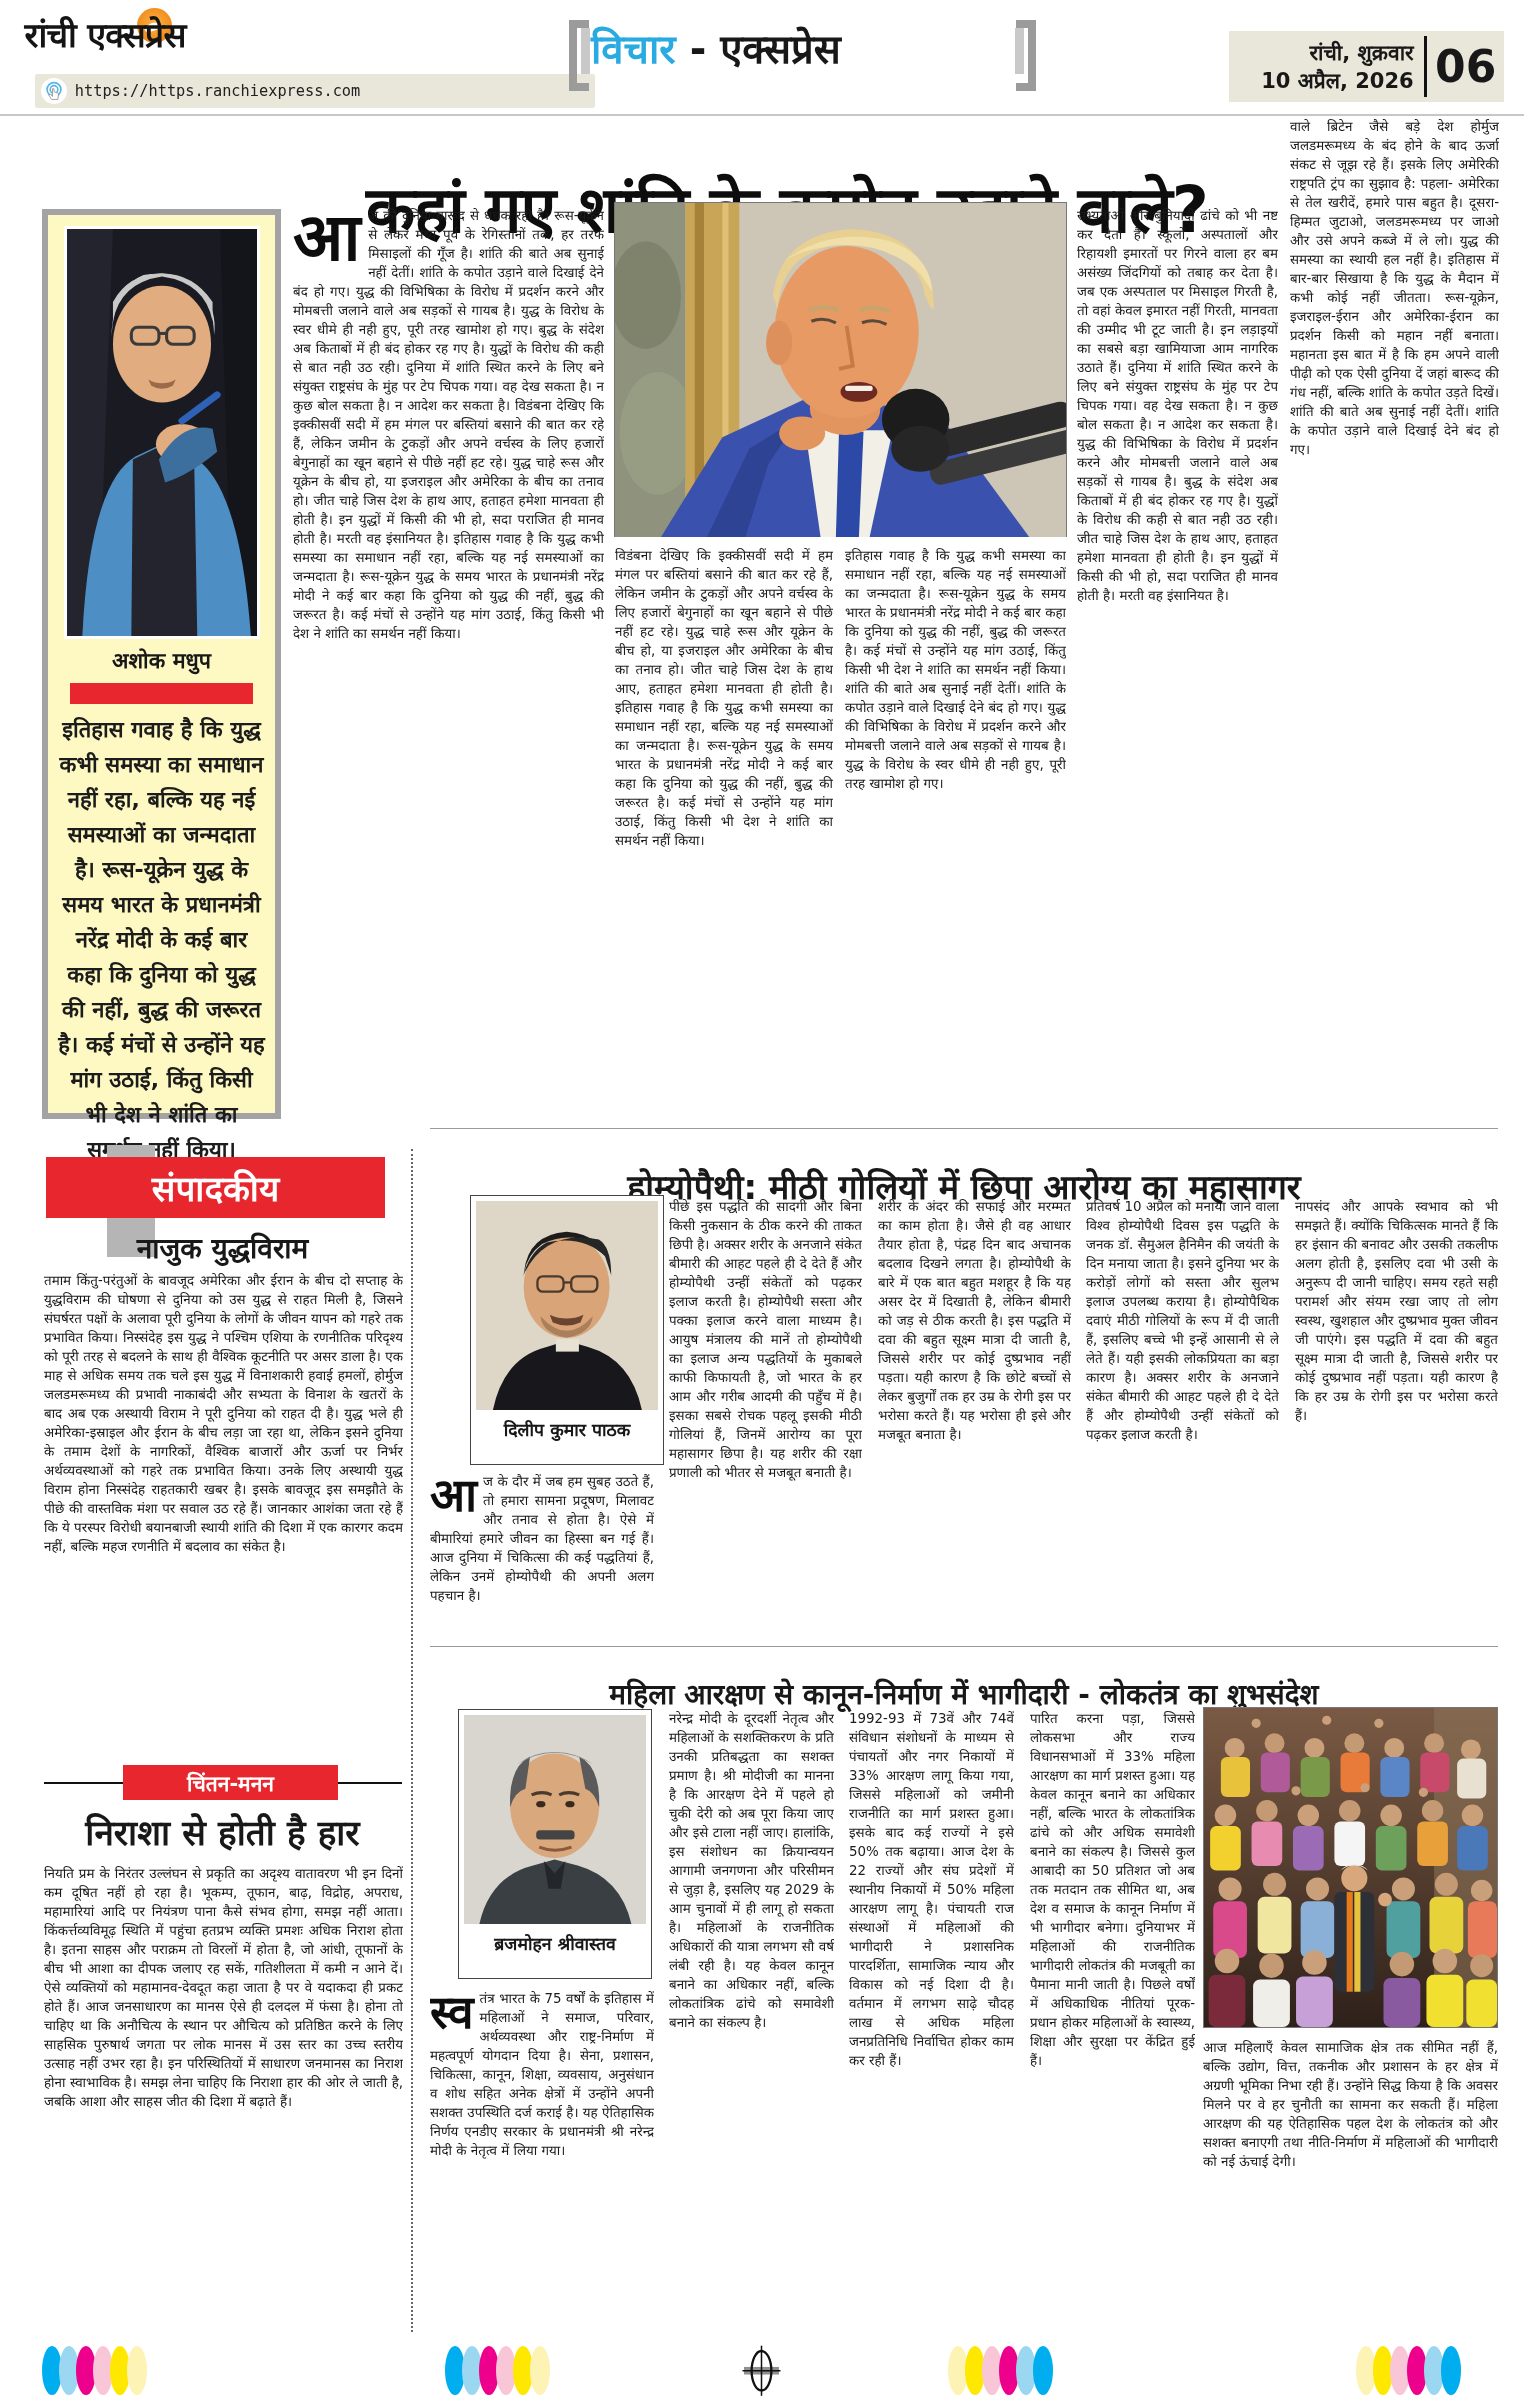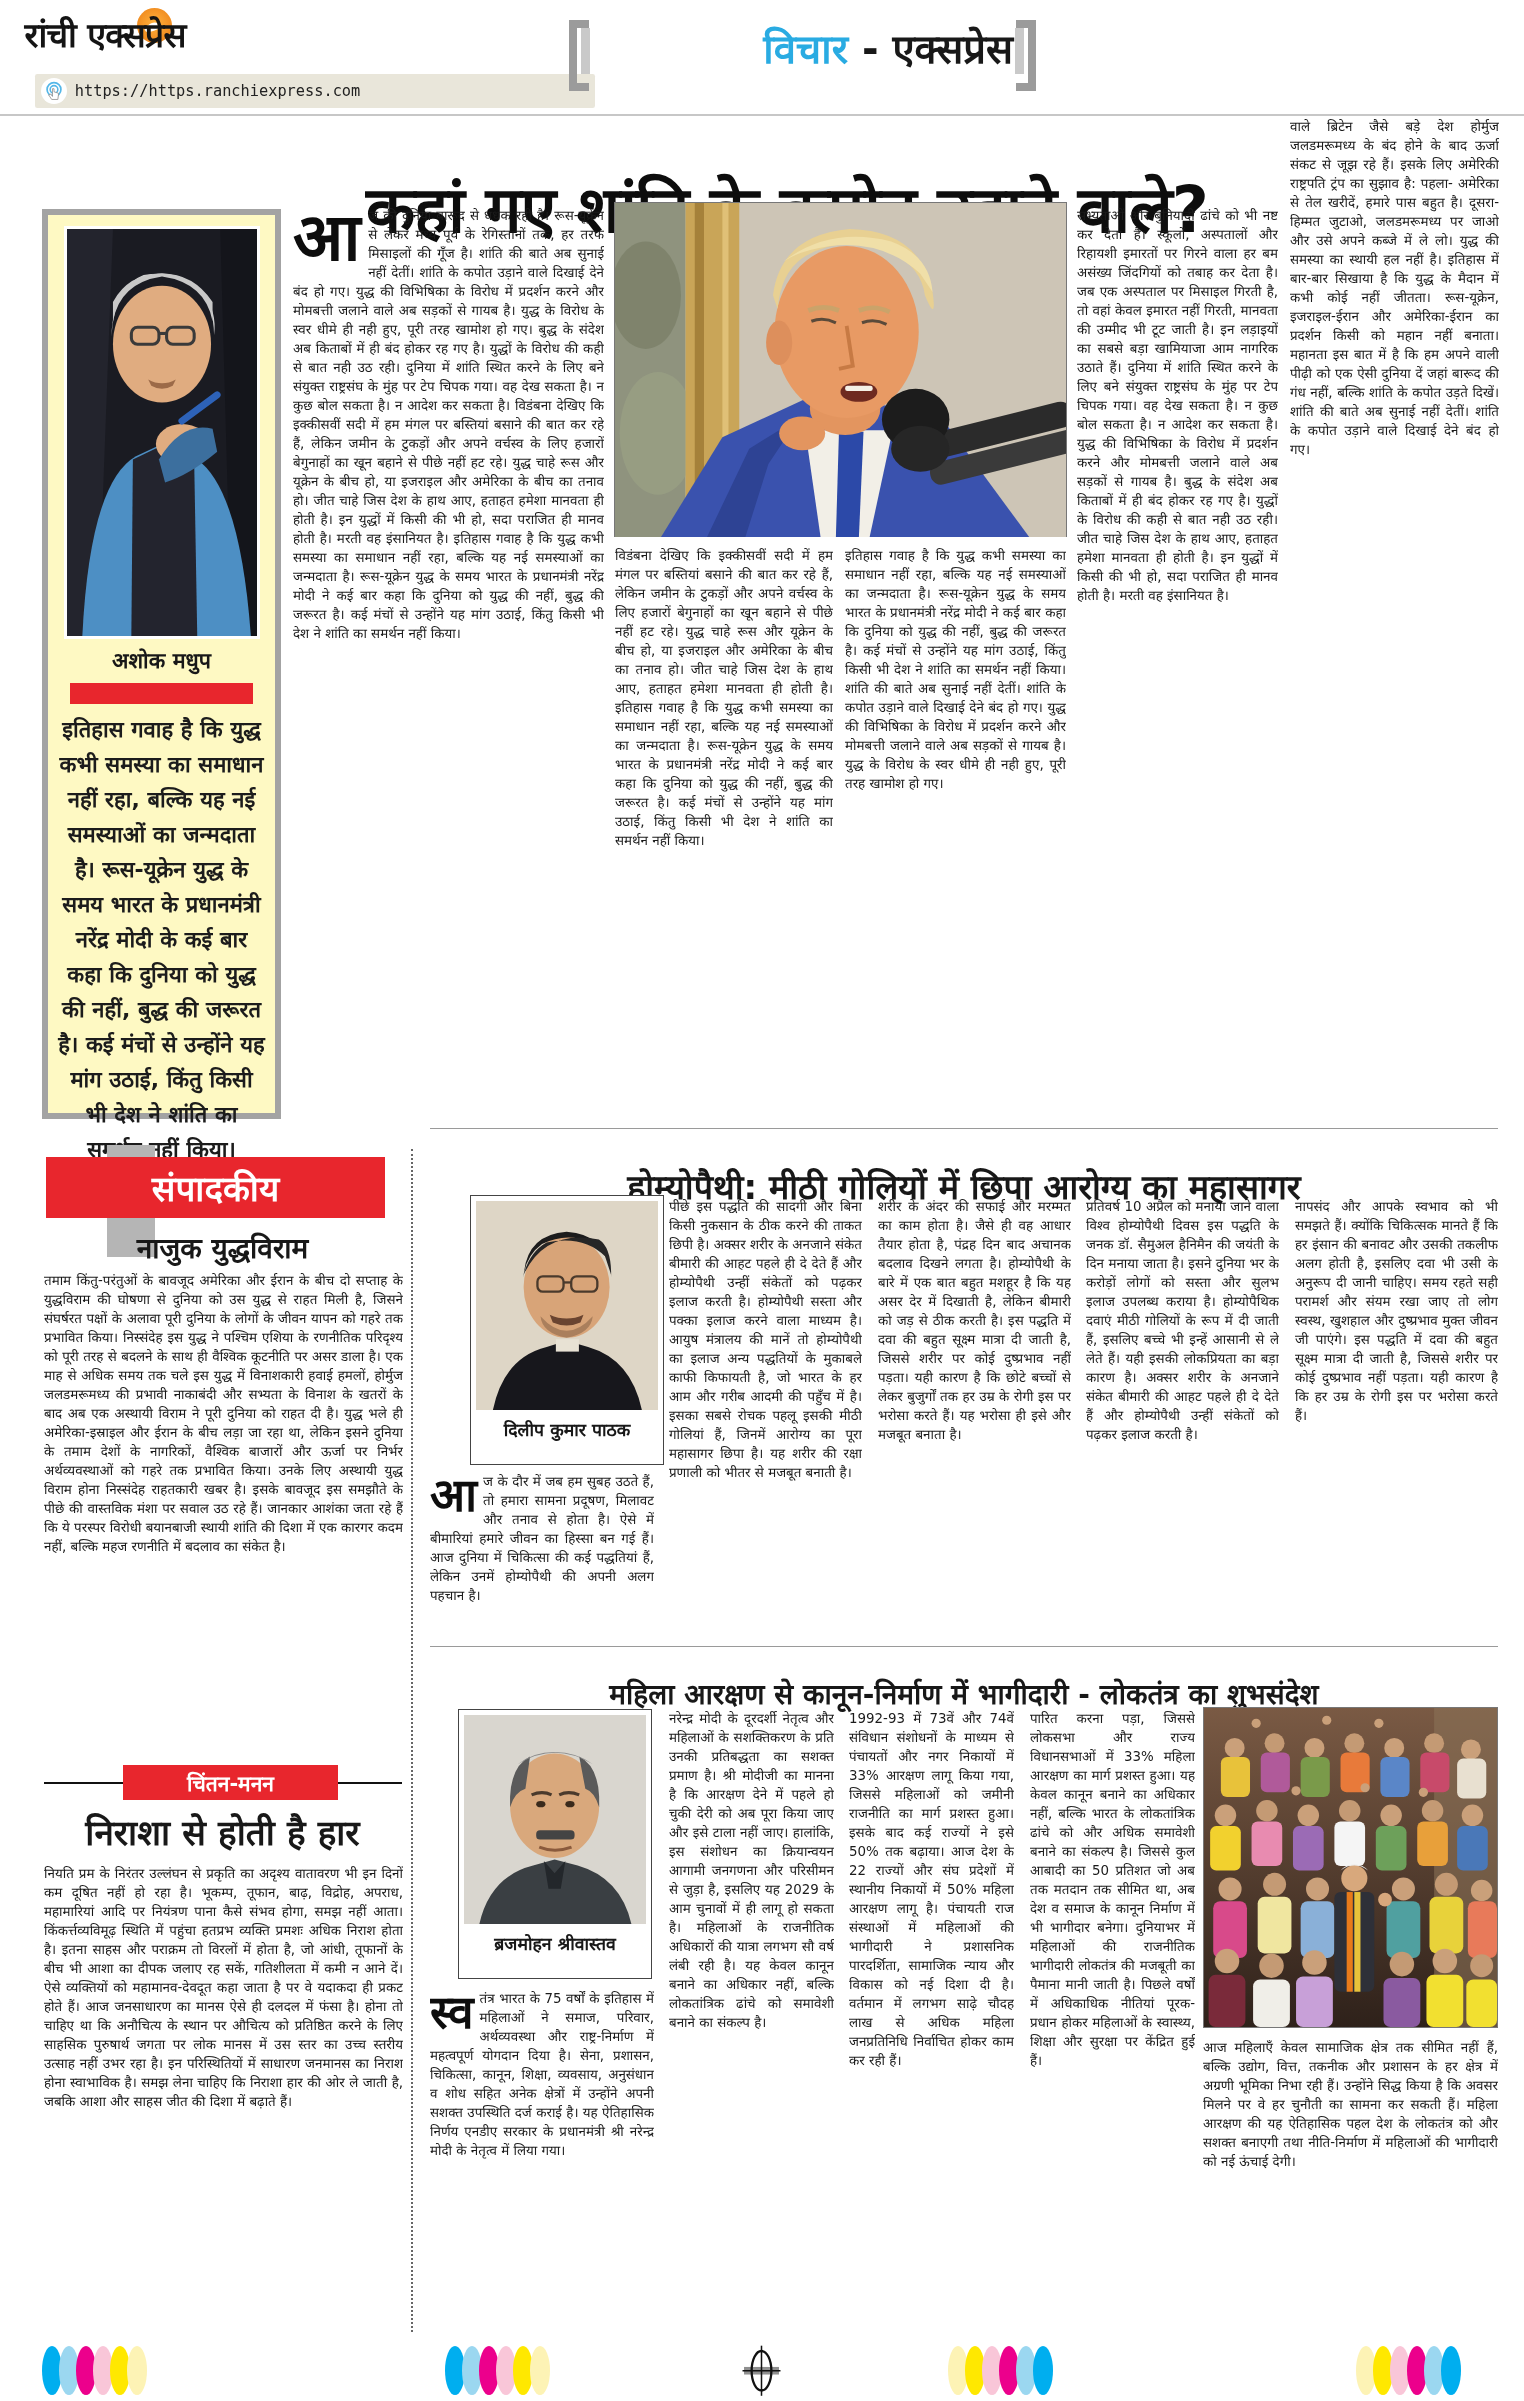--- a/index.html
+++ b/index.html
@@ -11,21 +11,21 @@
   
   .masthead{position:absolute;left:24.6px;top:10.7px;width:253px;height:60px;}
   .masthead .logo-text{position:relative;z-index:2;font-size:34px;font-weight:900;letter-spacing:-0.8px;color:#141414;white-space:nowrap;}
   .sun{position:absolute;left:112px;top:-3.1px;width:35px;height:35px;border-radius:50%;
        background:radial-gradient(circle at 50% 45%, #ffb23e 0%, #f08a1e 70%);z-index:1;}
   .sun svg{position:absolute;left:6.1px;top:9.2px;}
   .url-bar{position:absolute;left:35px;top:74px;width:560px;height:34px;background:#e9e6da;border-radius:2.3px;
            display:flex;align-items:center;gap:7.7px;padding-left:6.1px;box-sizing:border-box;}
   .url-bar .touch{width:26px;height:26px;border-radius:50%;background:#fff;display:flex;align-items:center;justify-content:center;}
   .url-text{font-family:"DejaVu Sans Mono","Liberation Mono",monospace;font-size:15.3px;color:#222;}
-  .section-title{position:absolute;left:591px;top:20px;width:422px;text-align:right;font-size:40px;font-weight:900;white-space:nowrap;}
+  .section-title{position:absolute;left:591px;top:20px;width:422px;text-align:left;font-size:40px;font-weight:900;white-space:nowrap;}
   .section-title .blue{color:#29abe2;}
   .bracket{position:absolute;top:20px;width:26px;height:71px;}
   .bracket .bar{position:absolute;top:0;bottom:0;width:8.4px;background:#9b9b9b;}
   .bracket .cap{position:absolute;height:7.7px;width:20px;background:#9b9b9b;}
   .bracket.left .bar{left:0;} .bracket.left .cap{left:0;}
   .bracket.right .bar{right:0;} .bracket.right .cap{right:0;}
   .bracket .cap.t{top:0;} .bracket .cap.b{bottom:0;}
   .bracket .shadow{position:absolute;top:7.7px;width:9.2px;height:46px;background:#c9c9c9;}
   .bracket.left .shadow{left:12.3px;} .bracket.right .shadow{right:12.3px;}
   .date-box{position:absolute;left:1229px;top:31px;width:275px;height:71px;background:#e9e6da;
@@ -132,20 +132,27 @@
     <span class="blue">विचार</span>
     <span>- एक्सप्रेस</span>
   </div>
   <div class="bracket right" style="left:1010px;">
     <span class="bar"></span>
       <span class="cap t"></span>
       <span class="cap b"></span>
       <span class="shadow"></span>
   </div>
 
+  <div class="date-box">
+    <div class="date-lines">
+      <div>रांची, शुक्रवार</div>
+      <div>10 अप्रैल, 2026</div>
+    </div>
+    <div class="page-no">06</div>
+  </div>
   <div class="header-rule"></div>
 
   <h1 class="lead-headline">कहां गए शांति के कपोत उड़ाने वाले?</h1>
 
   <aside class="quote-box">
     <div class="photo-wrap">
       <svg width="190" height="407" viewBox="0 0 248 530" preserveAspectRatio="none">
         <rect width="248" height="530" fill="#1a1b22"></rect>
         <path d="M0,0 L60,0 L40,530 L0,530 Z" fill="#23242d"></path>
         <path d="M200,0 L248,0 L248,530 L215,530 Z" fill="#14151b"></path>

